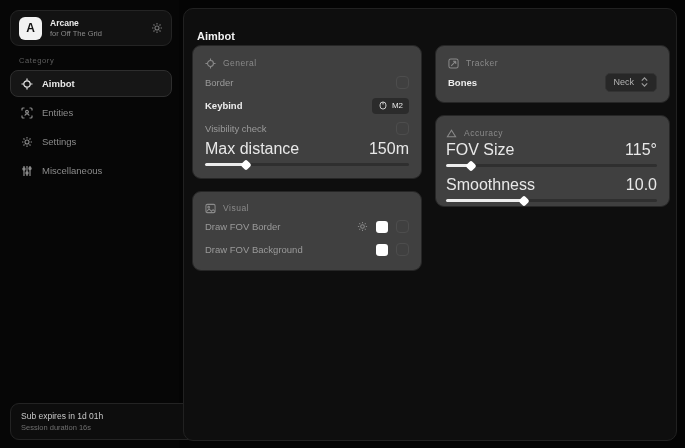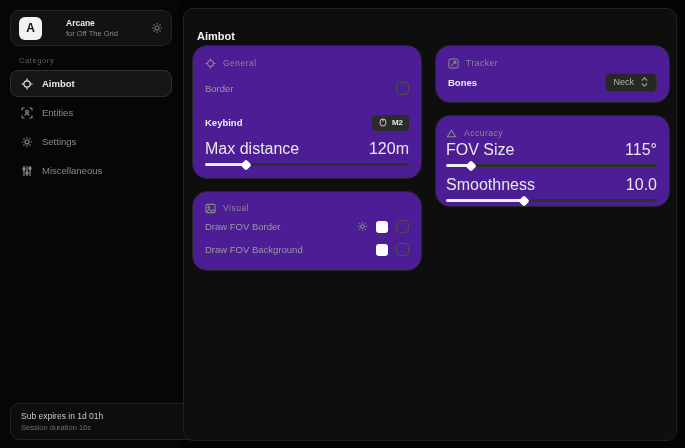--- a/index.html
+++ b/index.html
@@ -18,21 +18,21 @@
   .app-card {
     position:absolute; left:10px; top:10px; width:162px; height:36px;
     background:#121212; border:1px solid #242424; border-radius:9px;
     display:flex; align-items:center; padding:0 8px; gap:8px;
   }
   .logo {
     width:23px; height:23px; background:#f2f2f2; border-radius:6px;
     display:flex; align-items:center; justify-content:center;
     color:#111; font-weight:bold; font-size:12px; flex:none;
   }
-  .app-meta { flex:1; line-height:1.25;margin-left:16px; }
+  .app-meta { flex:1; line-height:1.25; }
   .app-title { font-size:8.5px; font-weight:bold; color:#ececec; }
   .app-sub { font-size:7.5px; color:#8a8a8a; }
   .app-gear { color:#777; flex:none; display:flex; }
 
   .category {
     position:absolute; left:19px; top:56px;
     font-size:7.5px; color:#5f5f5f; letter-spacing:0.6px;
   }
 
   .nav { position:absolute; left:10px; top:70px; width:162px; display:flex; flex-direction:column; gap:1px; }
@@ -53,21 +53,21 @@
   .sub-line2 { font-size:7.5px; color:#6f6f6f; }
 
   
   .main {
     position:absolute; left:183px; top:8px; width:494px; height:433px;
     background:#0e0e0e; border:1px solid #212121; border-radius:10px;
   }
   .main-title { position:absolute; left:13px; top:21px; font-size:11px; font-weight:bold; color:#f1f1f1; }
 
   .card {
-    position:absolute; background:#4c1d95; border:1px solid #262626; border-radius:15px;
+    position:absolute; background:#404040; border:1px solid #262626; border-radius:9px;
     padding:9px 12px; display:flex; flex-direction:column;
   }
   .card-general  { left:8px;  top:36px;  width:230px; height:134px; }
   .card-visual   { left:8px;  top:182px; width:230px; height:80px;  }
   .card-tracker  { left:251px; top:36px; width:235px; height:58px;  }
   .card-accuracy { left:251px; top:106px; width:235px; height:92px;padding-left:10px; }
 
   .card-head { display:flex; align-items:center; gap:7px; color:#8a8a8a; height:16px; flex:none; }
   .card-head .head-ic { display:flex; color:#8a8a8a; }
   .card-head span { font-size:8.5px; letter-spacing:0.5px; }
@@ -81,21 +81,21 @@
     width:13px; height:13px; border:1.5px solid #4d4d4d; border-radius:4px;
     background:transparent; cursor:pointer;
   }
   .swatch { width:12px; height:12px; border-radius:3px; background:#fff; cursor:pointer; }
   .row-gear { color:#8a8a8a; display:flex; cursor:pointer; }
 
   .keybind {
     display:flex; align-items:center; gap:4px; height:16px; padding:0 6px;
     background:#2b2b2b; border-radius:4px; cursor:pointer;
   }
-  .keybind span { font-size:8px; font-weight:bold; color:#e8e8e8; }
+  .keybind span { font-size:8px; font-weight:normal; color:#e8e8e8; }
   .keybind .mouse-ic { display:flex; color:#cfcfcf; }
 
   .select-btn {
     display:flex; align-items:center; gap:6px; height:19px; padding:0 7px;
     background:#272727; border:1px solid #333; border-radius:5px; cursor:pointer;
   }
   .select-btn span { font-size:9px; color:#b3b3b3; }
   .select-btn .sel-ic { display:flex; color:#9a9a9a; }
 
   .slider { position:relative; height:10px; flex:none; margin-top:1px; cursor:pointer; }
@@ -204,23 +204,27 @@
       <span class="keybind">
         <span class="mouse-ic">
           <svg width="10" height="9" viewBox="0 0 12 10" fill="none" stroke="currentColor" stroke-width="1.2">
             <rect x="2.5" y="0.8" width="7" height="8.4" rx="3.4"></rect>
               <path d="M6 0.8v3"></path>
           </svg>
         </span>
         <span>M2</span>
       </span>
     </div>
+    <div class="row">
+      <span class="lbl">Visibility check</span>
+      <span class="checkbox"></span>
+    </div>
     <div class="slider-row-label">
       <span class="lbl strong">Max distance</span>
-      <span class="val">120m</span>
+      <span class="val">150m</span>
     </div>
     <div class="slider">
       <span class="track"></span>
       <span class="fill" style="width: 20%;"></span>
       <span class="thumb" style="left: 20%;"></span>
     </div>
   </div>
 
   <div class="card card-visual">
     <div class="card-head" style="height:14px;">

